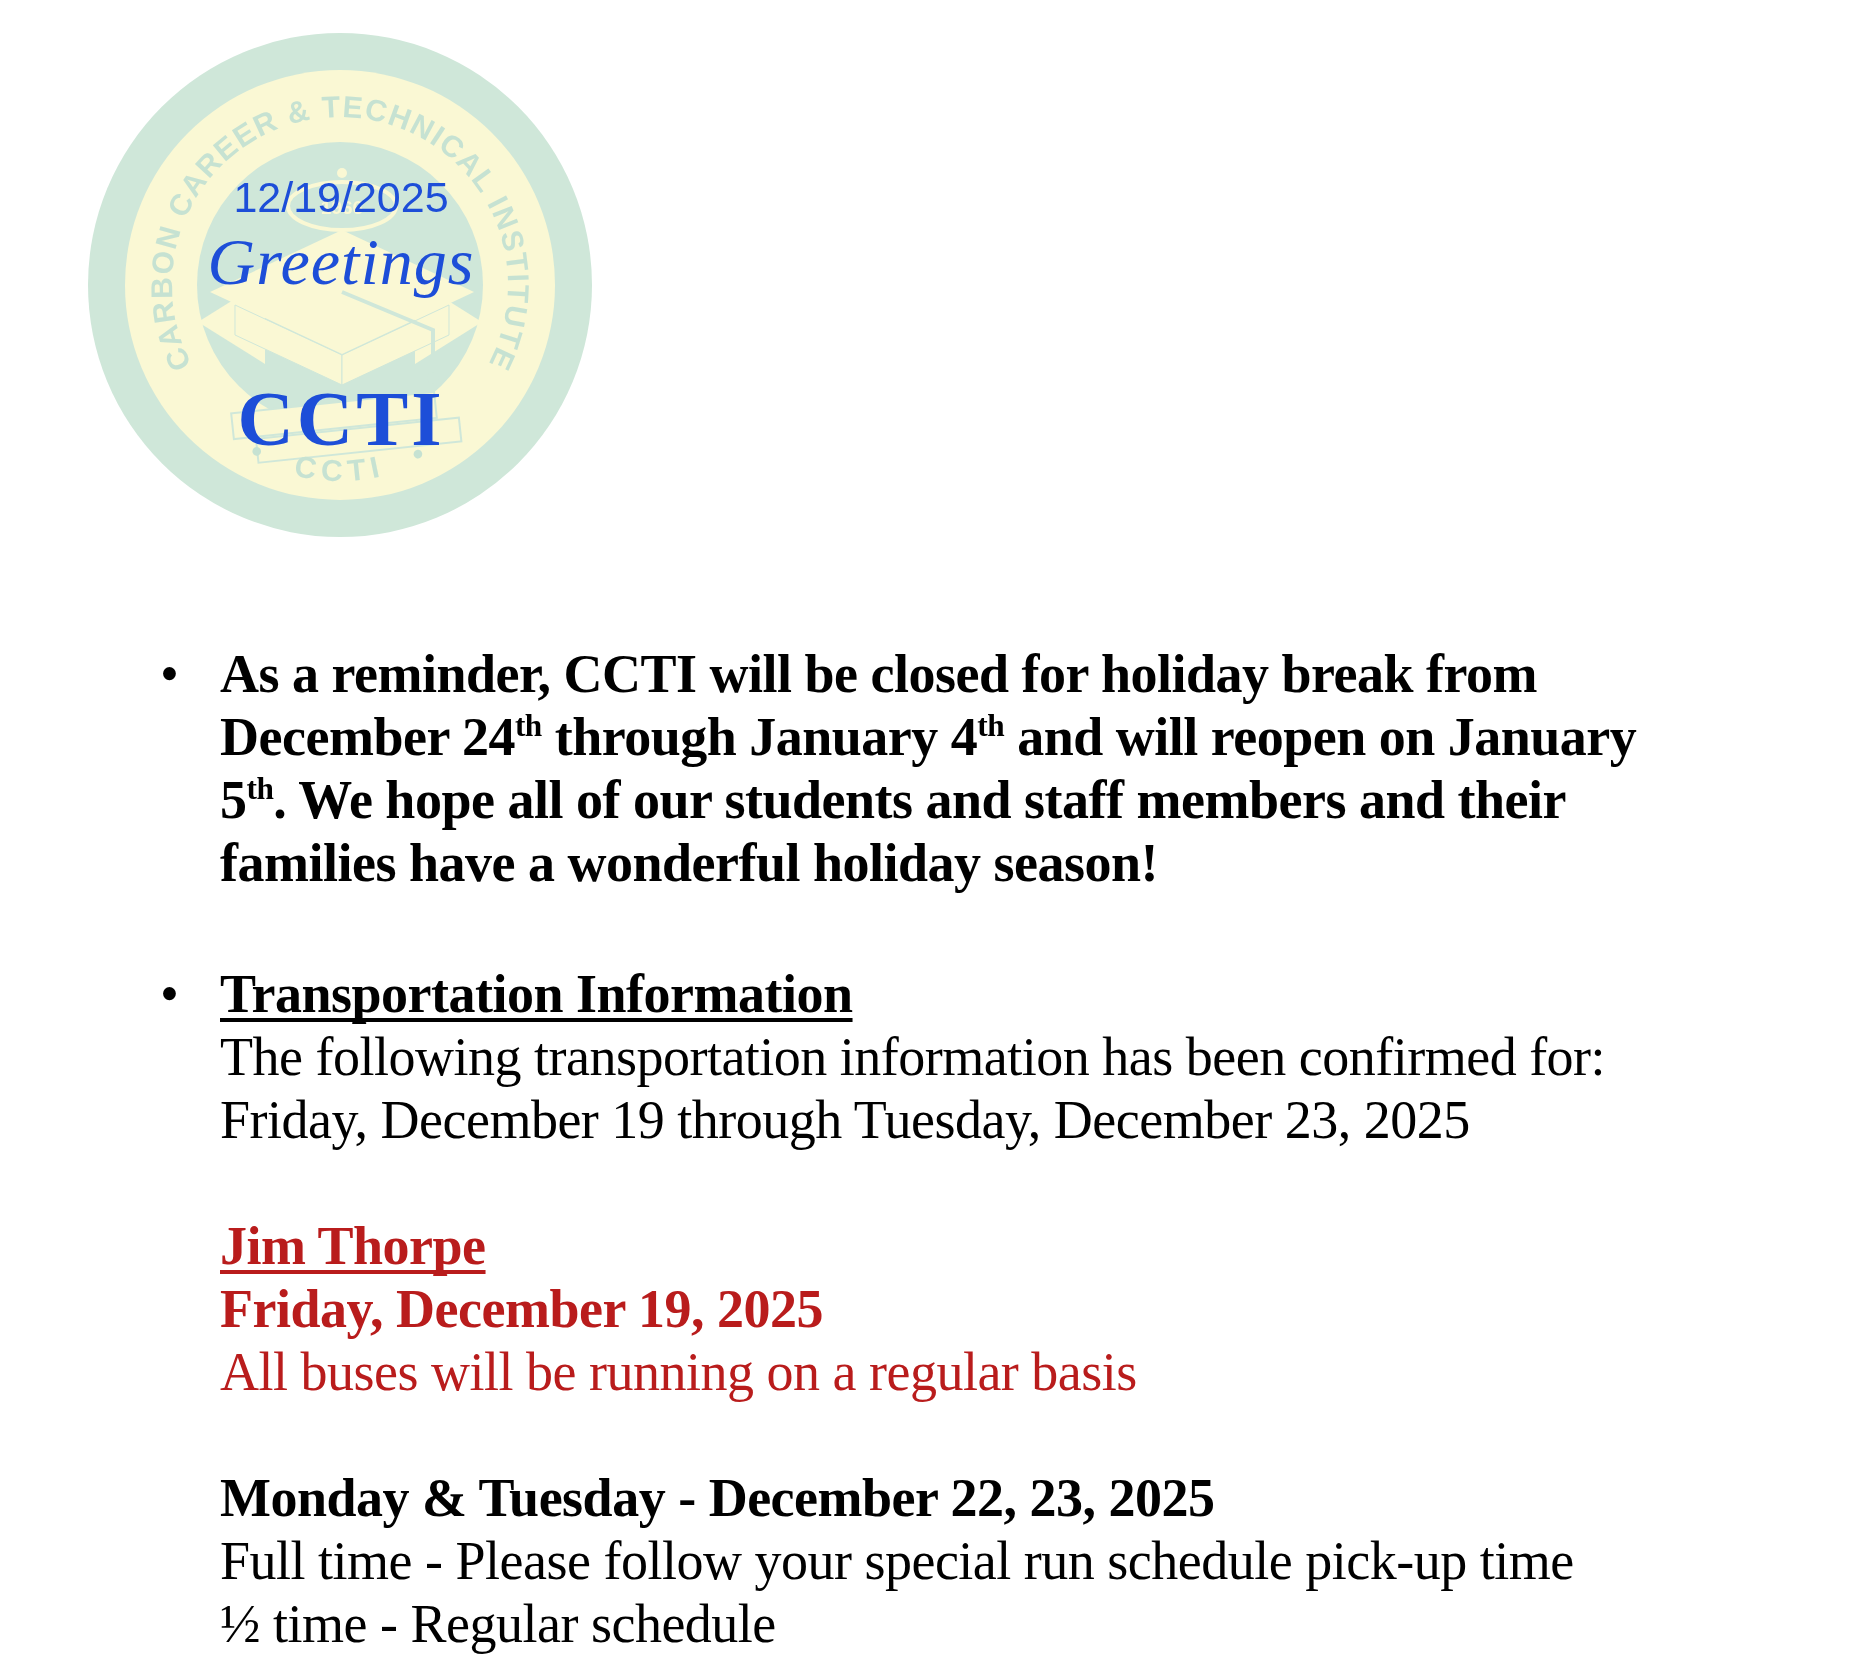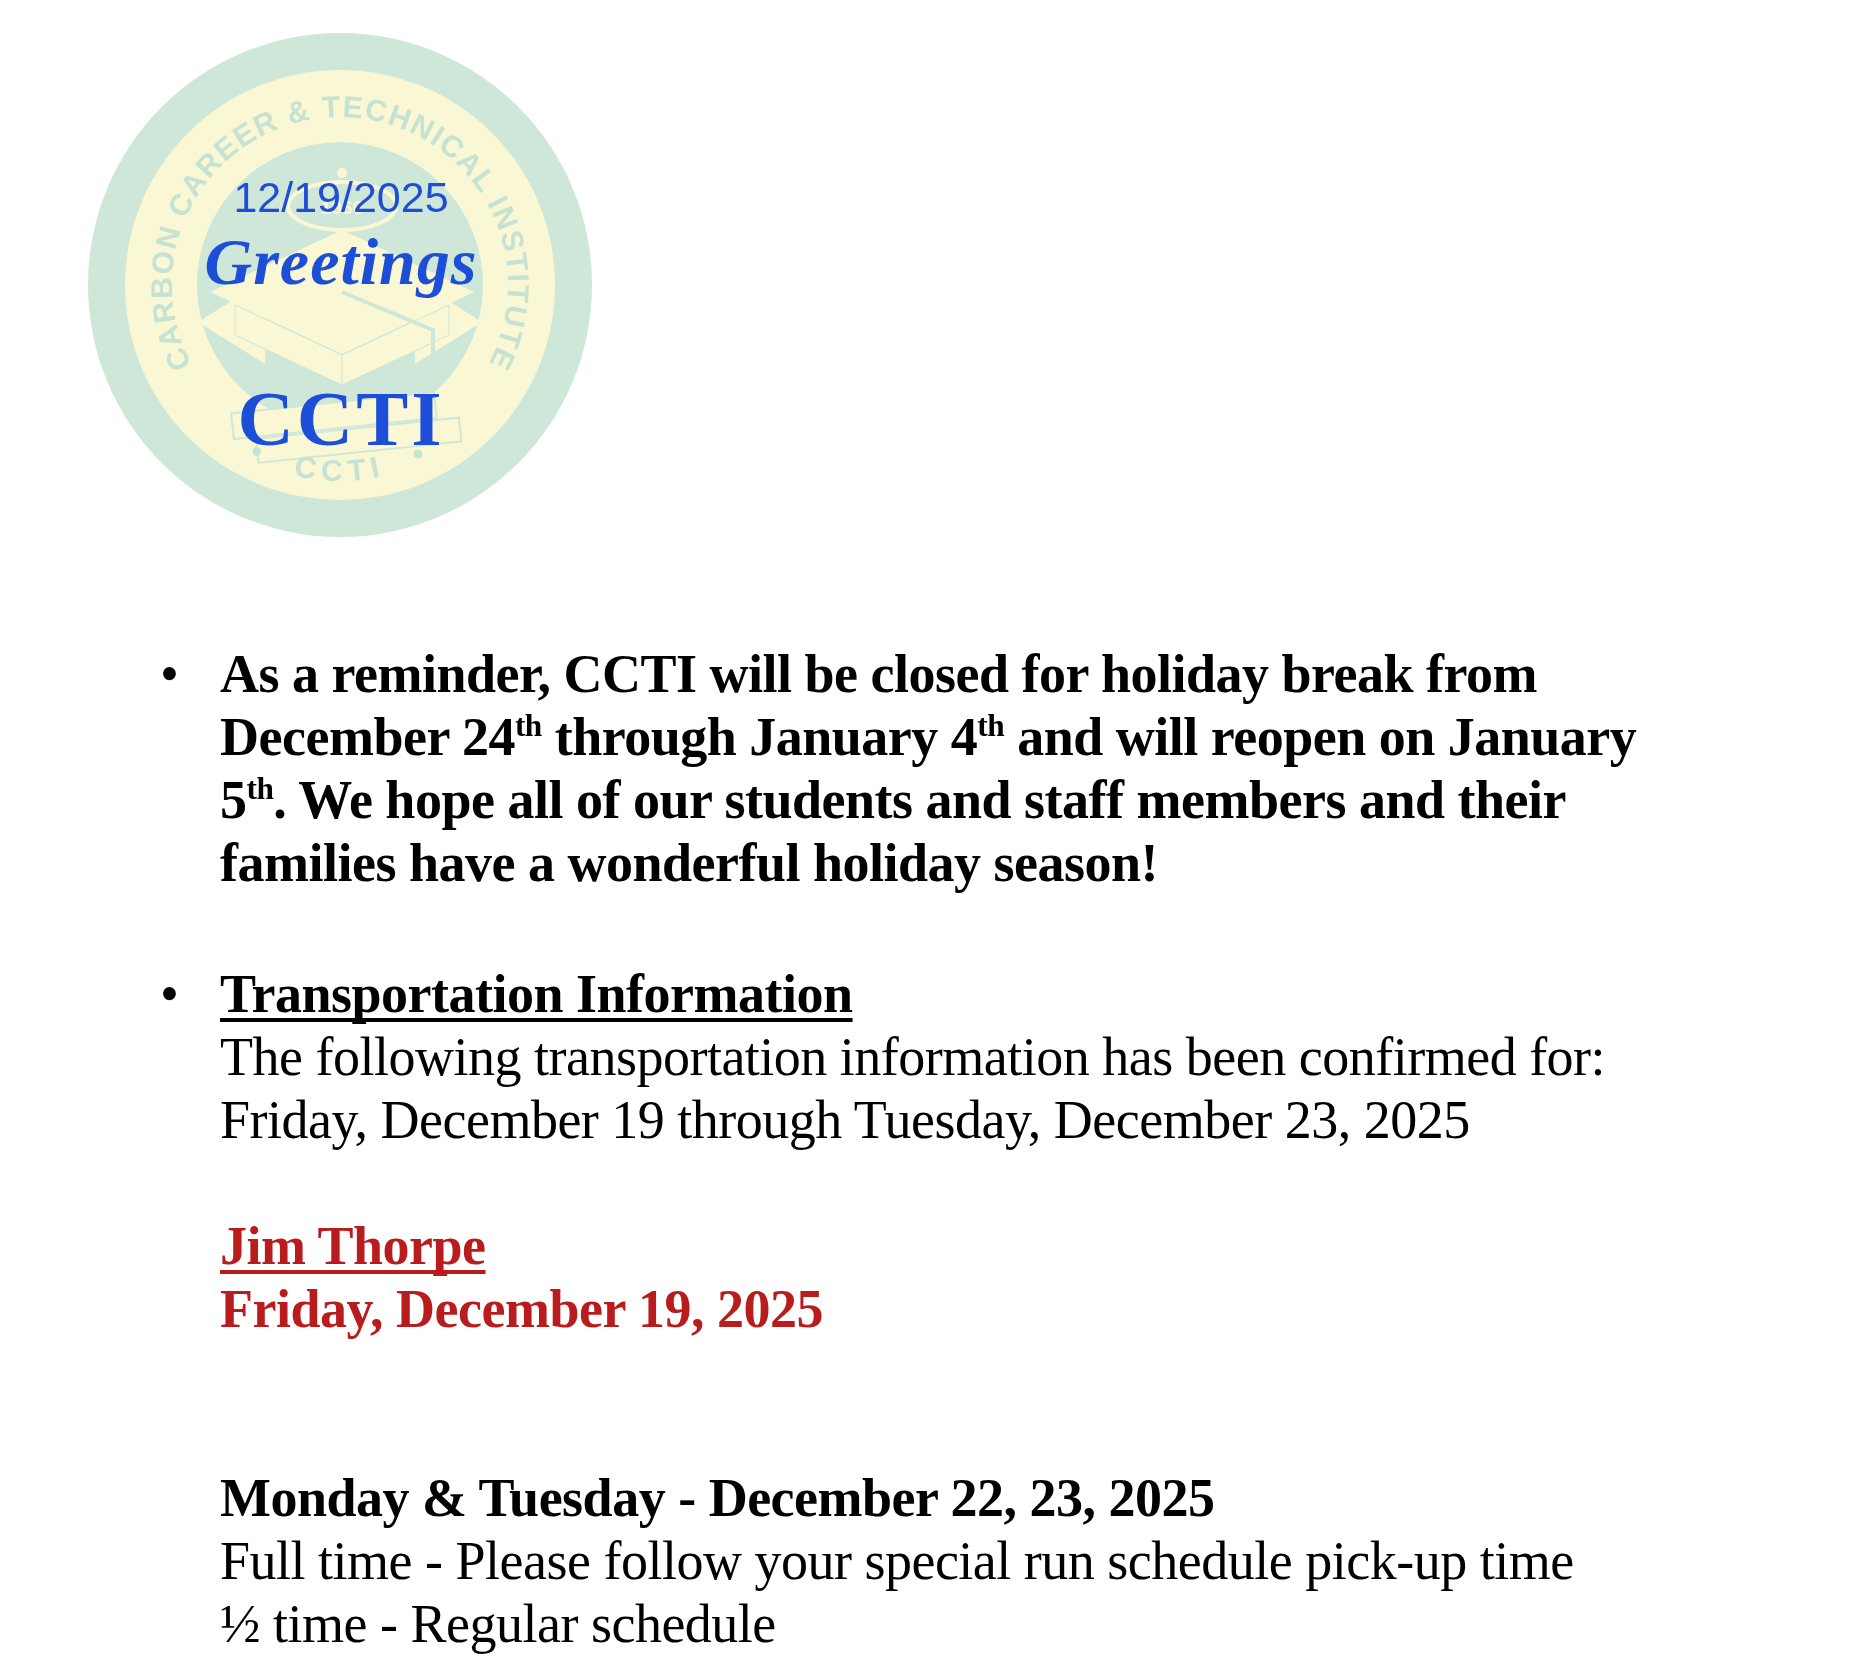--- a/index.html
+++ b/index.html
@@ -8,21 +8,21 @@
     font-family:"Liberation Serif",serif;color:#000;overflow:hidden;
   }
 
   
   .seal-wrap{position:absolute;left:85px;top:30px;width:510px;height:510px;}
   .seal-svg{position:absolute;left:0;top:0;}
 
   .seal-overlay{position:absolute;left:-15px;top:0;width:510px;height:510px;text-align:center;}
   .ov-item{position:absolute;left:16px;width:100%;color:#1d4ed8;}
   .ov-date{top:146px;font-family:"Liberation Sans",sans-serif;font-size:43px;line-height:1;}
-  .ov-script{top:196px;font-family:"Liberation Serif",serif;font-style:italic;font-weight:bold;
+  .ov-script{top:196px;font-family:"Liberation Serif",serif;font-style:italic;font-weight:normal;
              font-size:66px;line-height:1.1;letter-spacing:1px;}
   .ov-from{top:300px;font-family:"Liberation Sans",sans-serif;font-size:45px;line-height:1;}
   .ov-org{top:346px;font-family:"Liberation Serif",serif;font-weight:bold;font-size:78px;
           line-height:1.1;letter-spacing:3px;}
 
   
   .body-sections{position:absolute;left:0;top:0;width:1869px;height:1664px;}
   .section{position:absolute;left:220px;width:1560px;font-size:54px;line-height:63px;
            letter-spacing:-0.5px;}
   .section .bullet{position:absolute;left:-60px;top:0;font-size:54px;line-height:63px;}
@@ -93,19 +93,20 @@
     </div>
     <div class="section" id="sec-transportation-information" style="color: rgb(0, 0, 0);">
       <span class="bullet">•</span>
       <div class="line bold underline">Transportation Information</div>
       <div class="line ">The following transportation information has been confirmed for:</div>
       <div class="line ">Friday, December 19 through Tuesday, December 23, 2025</div>
     </div>
     <div class="section" id="sec-jim-thorpe" style="color: #b91c1c; font-family: Liberation Serif, serif;">
       <div class="line bold underline">Jim Thorpe</div>
       <div class="line bold">Friday, December 19, 2025</div>
+      <div class="line ">All buses will be running on a regular basis</div>
     </div>
     <div class="section" id="sec-monday-tuesday" style="color: rgb(0, 0, 0);">
       <div class="line bold">Monday &amp; Tuesday - December 22, 23, 2025</div>
       <div class="line ">Full time - Please follow your special run schedule pick-up time</div>
       <div class="line ">½ time - Regular schedule</div>
     </div>
   </div>
 
 </body></html>

